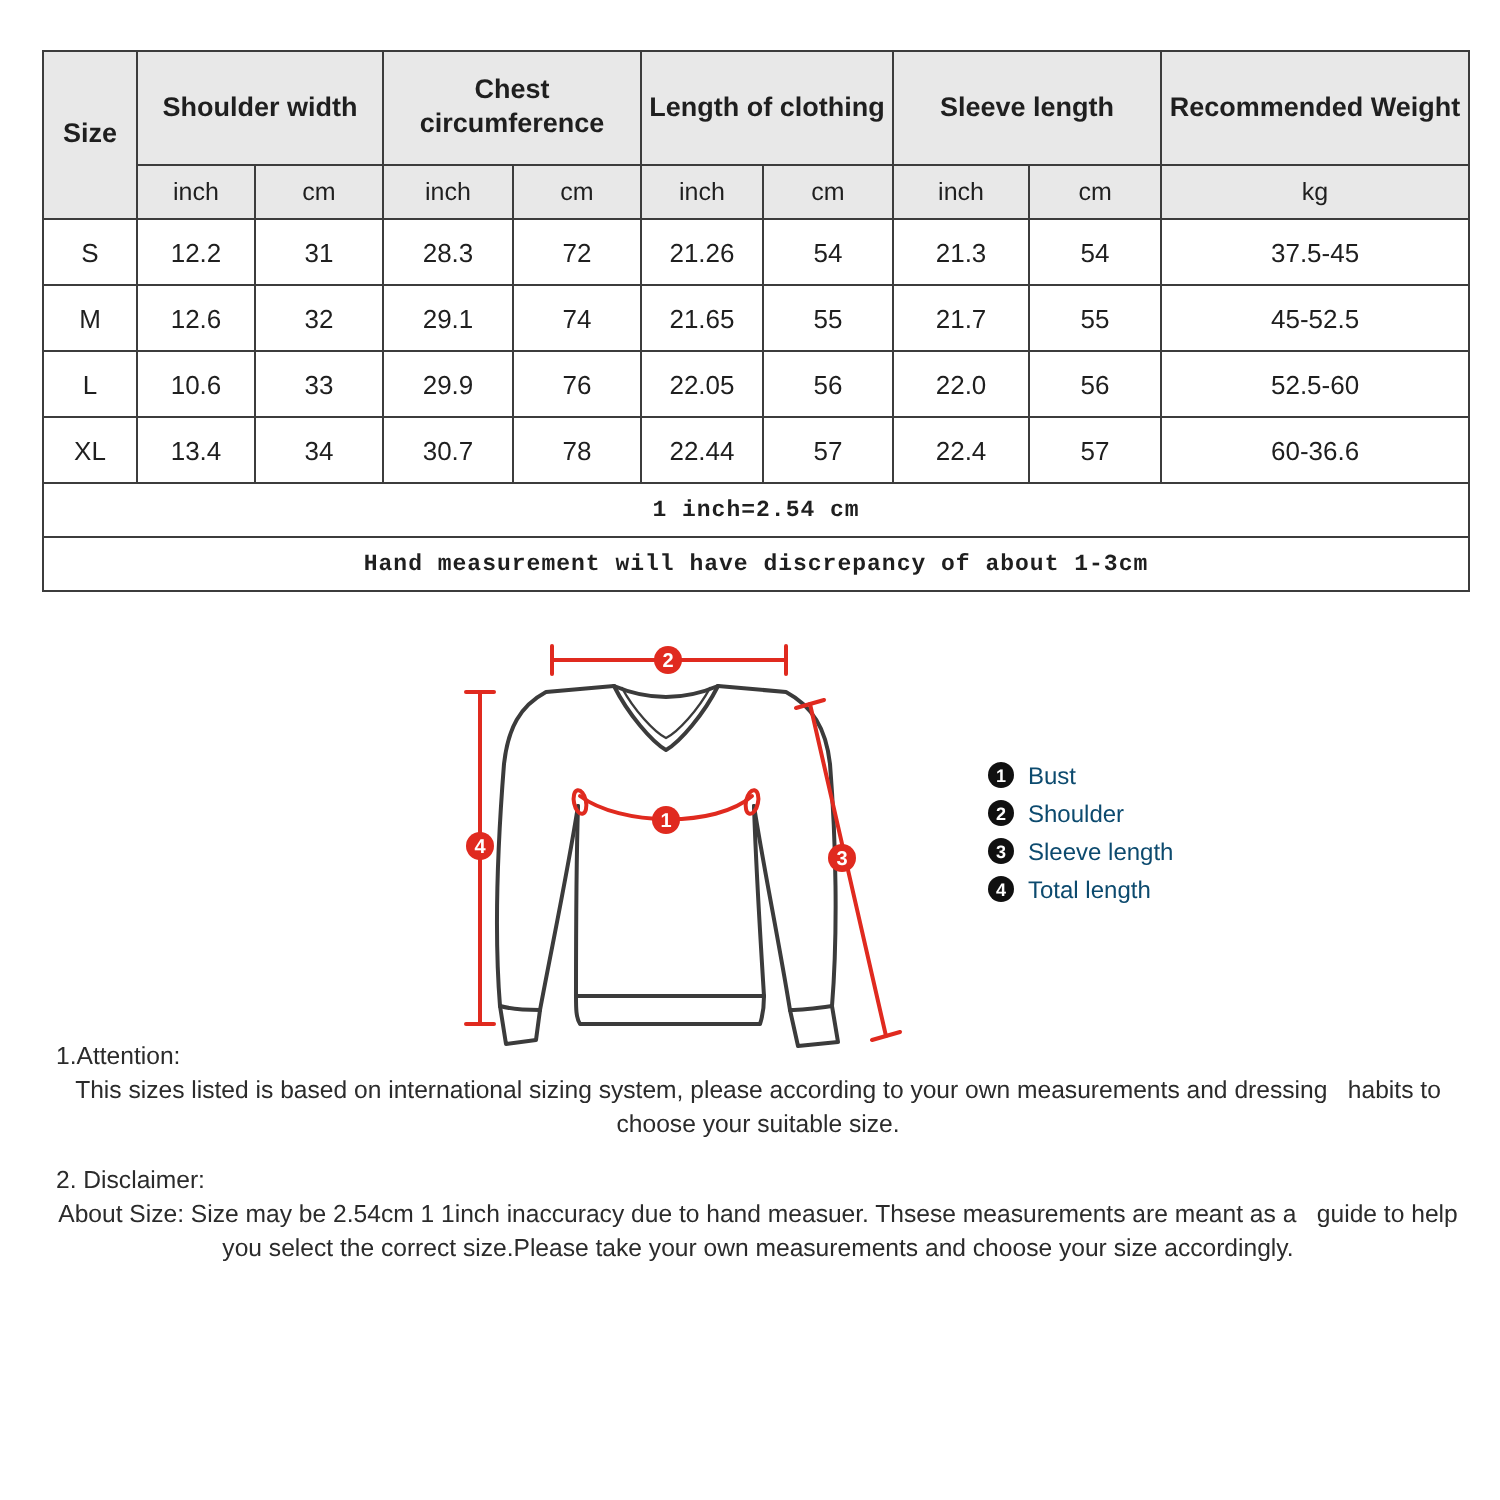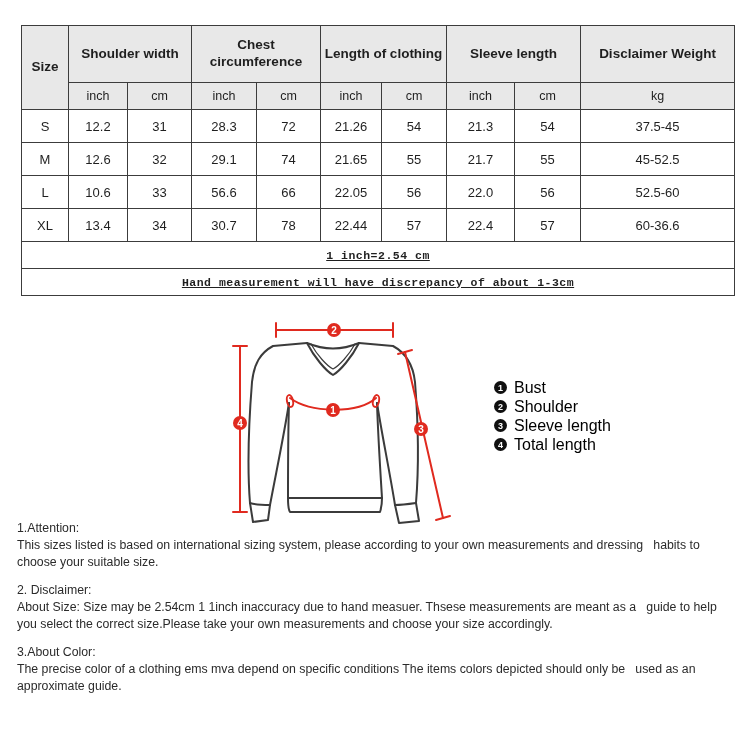--- a/index.html
+++ b/index.html
@@ -14,37 +14,37 @@
   tr.group-row{height:57px;}
   tr.group-row th{background:#e8e8e8;font-weight:bold;font-size:13.5px;line-height:1.25;}
   th.size-head{background:#e8e8e8;font-weight:bold;font-size:14px;margin-left:44px;}
   tr.unit-row{height:27px;}
   tr.unit-row td{background:#e8e8e8;font-size:12.5px;}
   tr.data-row{height:33px;}
   tr.data-row td{font-size:13px;background:#ffffff;}
   td.size-lg{font-size:15px;}
   td.size-sm{font-size:11.5px;}
   tr.note-row td{height:26px;background:#ffffff;
-      font-family:"Liberation Mono",monospace;font-weight:bold;font-size:11.5px;letter-spacing:.5px;text-decoration:underline;}
+      font-family:"Liberation Mono",monospace;font-weight:bold;font-size:11.5px;letter-spacing:.5px;}
 
   
   .diagram-svg{position:absolute;left:220px;top:310px;}
   .legend{position:absolute;left:494px;top:381px;}
   .legend-item{display:flex;align-items:center;height:13px;margin-bottom:6px;}
   .legend-dot{width:13px;height:13px;border-radius:50%;background:#101010;color:#ffffff;
       font-size:9px;font-weight:bold;display:flex;align-items:center;justify-content:center;
       margin-right:7px;flex:0 0 13px;}
-  .legend-label{font-size:16px;color:#000000;}
+  .legend-label{font-size:12px;color:#0c4a6e;}
 
   
-  .sections{position:absolute;left:17px;top:520px;width:702px;font-size:12.3px;
+  .sections{position:absolute;left:28px;top:520px;width:702px;font-size:12.3px;
             line-height:17px;color:#2b2b2b;}
   .section{margin-bottom:11px;}
   .section-heading{white-space:pre-wrap;}
-  .section-body{white-space:pre-wrap;}
+  .section-body{white-space:pre-wrap;text-align:center;}
 </style>
 </head>
 <body>
 
 <div class="screen">
 
   <table class="size-chart">
     <colgroup>
       <col style="width:47px">
         <col style="width:59px">
@@ -57,21 +57,21 @@
         <col style="width:66px">
       <col style="width:154px">
     </colgroup>
     <tbody>
         <tr class="group-row">
       <th rowspan="2" class="size-head">Size</th>
       <th colspan="2">Shoulder width</th>
       <th colspan="2">Chest circumference</th>
       <th colspan="2">Length of clothing</th>
       <th colspan="2">Sleeve length</th>
-      <th>Disclaimer Weight</th>
+      <th>Recommended Weight</th>
     </tr>
     <tr class="unit-row">
       <td>inch</td>
       <td>cm</td>
       <td>inch</td>
       <td>cm</td>
       <td>inch</td>
       <td>cm</td>
       <td>inch</td>
       <td>cm</td>
@@ -98,22 +98,22 @@
       <td>21.65</td>
       <td>55</td>
       <td>21.7</td>
       <td>55</td>
       <td>45-52.5</td>
     </tr>
     <tr class="data-row">
       <td class="size-sm">L</td>
       <td>10.6</td>
       <td>33</td>
-      <td>56.6</td>
-      <td>66</td>
+      <td>29.9</td>
+      <td>76</td>
       <td>22.05</td>
       <td>56</td>
       <td>22.0</td>
       <td>56</td>
       <td>52.5-60</td>
     </tr>
     <tr class="data-row">
       <td class="size-sm">XL</td>
       <td>13.4</td>
       <td>34</td>
@@ -218,19 +218,15 @@
 
   <div class="sections">
     <div class="section">
       <div class="section-heading">1.Attention:</div>
       <div class="section-body">This sizes listed is based on international sizing system, please according to your own measurements and dressing   habits to choose your suitable size.</div>
     </div>
     <div class="section">
       <div class="section-heading">2. Disclaimer:</div>
       <div class="section-body">About Size: Size may be 2.54cm 1 1inch inaccuracy due to hand measuer. Thsese measurements are meant as a   guide to help you select the correct size.Please take your own measurements and choose your size accordingly.</div>
     </div>
-    <div class="section">
-      <div class="section-heading">3.About Color:</div>
-      <div class="section-body">The precise color of a clothing ems mva depend on specific conditions The items colors depicted should only be   used as an approximate guide.</div>
-    </div>
   </div>
 
 </div>
 
 </body></html>

